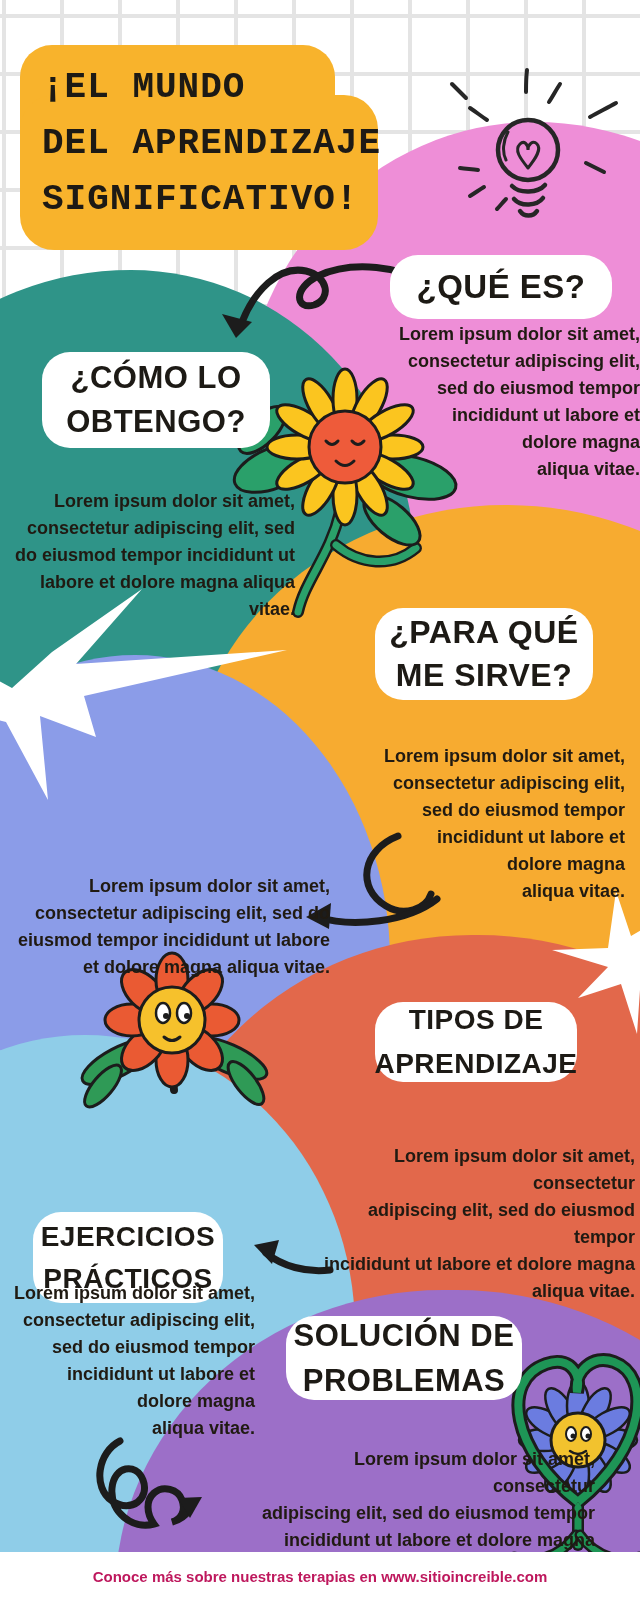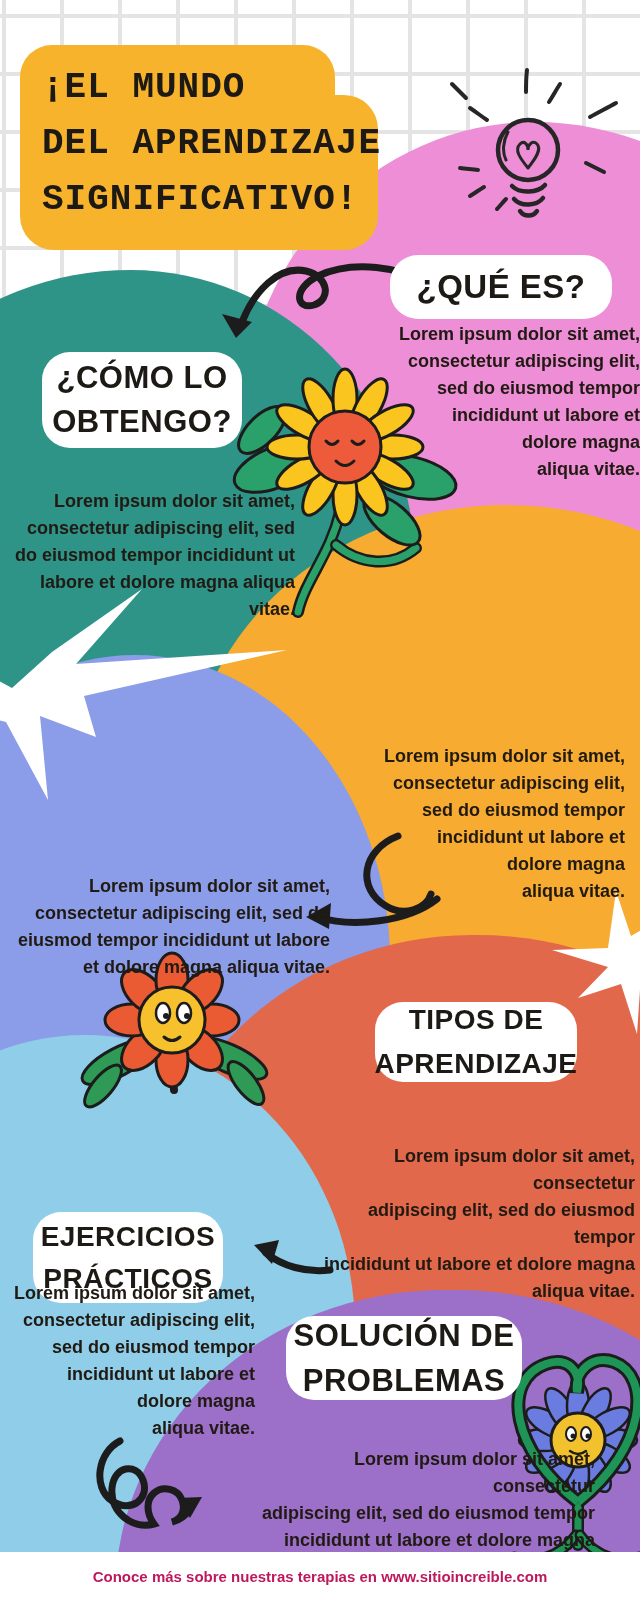--- a/index.html
+++ b/index.html
@@ -32,21 +32,21 @@
   }
 
   .deco{position:absolute;left:0;top:0;z-index:15;}
 
   .pill{
     position:absolute;z-index:20;background:#ffffff;border-radius:28px;
     display:flex;align-items:center;justify-content:center;text-align:center;
     color:#1d1a15;font-weight:800;white-space:pre-line;letter-spacing:0.5px;
   }
   .pill.que     {left:390px;top:231px;width:222px;height:64px;font-size:33px;margin-top:24px;}
-  .pill.como    {left:42px; top:352px;width:200px;height:96px;font-size:31px;line-height:44px;}
+  .pill.como    {left:42px; top:352px;width:228px;height:96px;font-size:31px;line-height:44px;}
   .pill.para    {left:375px;top:608px;width:218px;height:92px;font-size:32px;line-height:43px;}
   .pill.areas   {left:38px; top:735px;width:247px;height:98px;font-size:31px;line-height:45px;}
   .pill.tipos   {left:375px;top:1002px;width:202px;height:80px;font-size:28px;line-height:44px;}
   .pill.ejer    {left:33px; top:1212px;width:190px;height:91px;font-size:28px;line-height:42px;}
   .pill.solu    {left:286px;top:1316px;width:236px;height:84px;font-size:31px;line-height:45px;}
 
   .body-text{
     position:absolute;z-index:20;color:#201a12;font-weight:700;
     font-size:18px;line-height:1.5;text-align:right;white-space:pre-line;
   }
@@ -211,20 +211,22 @@
       <circle cx="588" cy="1436" r="2.5" fill="#1c1c1c"></circle>
       <path d="M570,1451 q8,6 16,0" stroke="#1c1c1c" stroke-width="2.5" fill="none" stroke-linecap="round"></path>
       <path fill="none" stroke="#1c1c1c" stroke-width="14" d="M578,1502 C512,1452 500,1380 546,1364 C568,1356 582,1372 577,1392 C574,1372 592,1354 614,1362 C652,1376 646,1448 578,1502"></path>
       <path fill="none" stroke="#1e9556" stroke-width="8" d="M578,1502 C512,1452 500,1380 546,1364 C568,1356 582,1372 577,1392 C574,1372 592,1354 614,1362 C652,1376 646,1448 578,1502"></path>
     </g>
   </svg>
 
   <div class="pill que"><span>¿QUÉ ES?</span></div>
   <div class="pill como"><span>¿CÓMO LO
 OBTENGO?</span></div>
+  <div class="pill para"><span>¿PARA QUÉ
+ME SIRVE?</span></div>
   <div class="pill tipos"><span>TIPOS DE
 APRENDIZAJE</span></div>
   <div class="pill ejer"><span>EJERCICIOS
 PRÁCTICOS</span></div>
   <div class="pill solu"><span>SOLUCIÓN DE
 PROBLEMAS</span></div>
 
   <p class="body-text que">Lorem ipsum dolor sit amet,
 consectetur adipiscing elit,
 sed do eiusmod tempor

